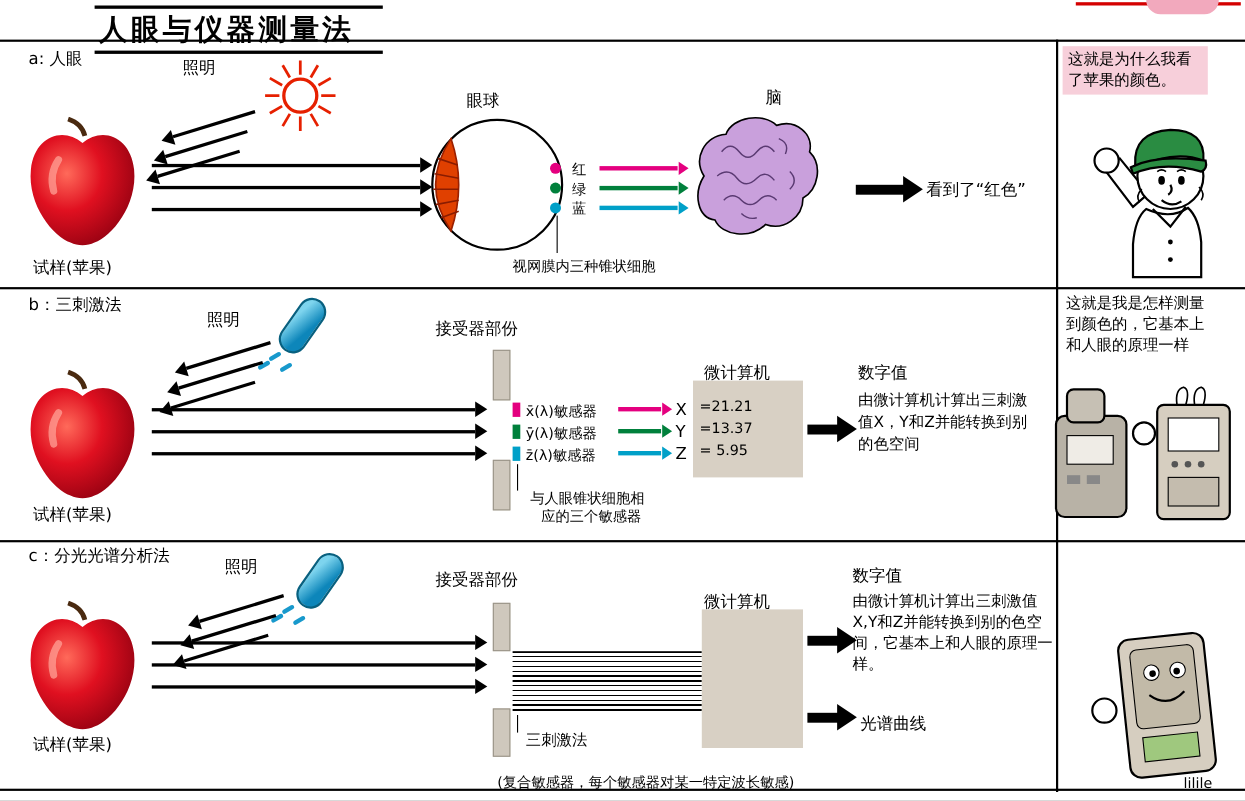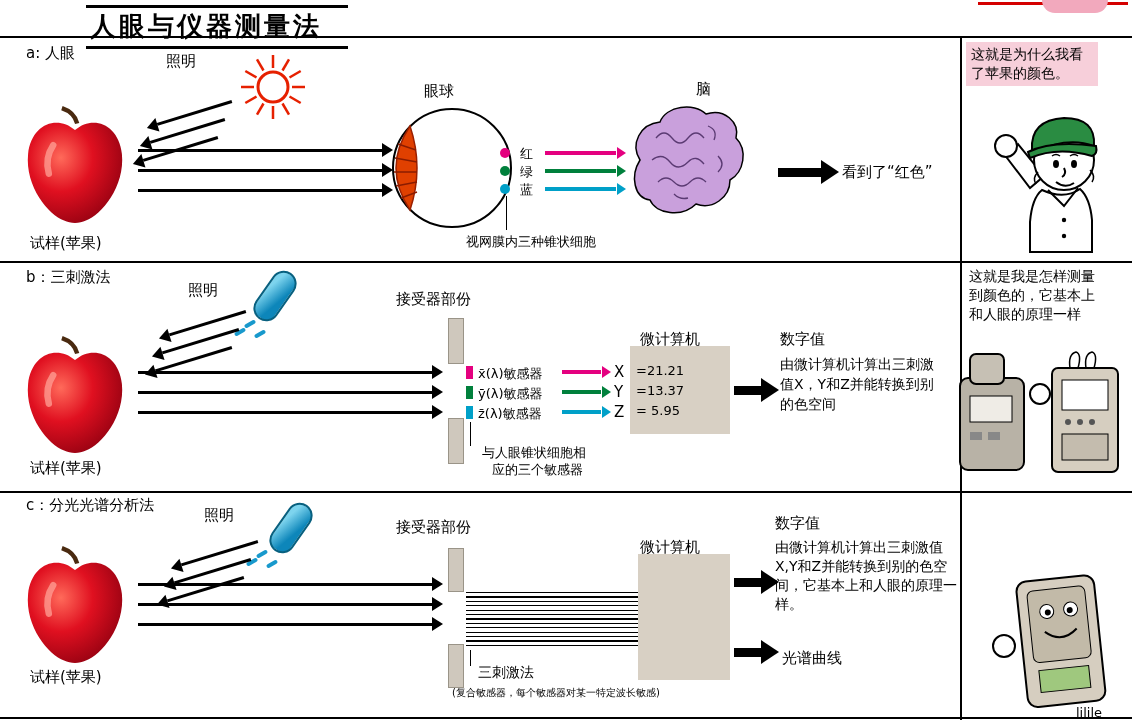--- a/index.html
+++ b/index.html
@@ -327,21 +327,21 @@
   <div class="lbl" style="left:775px;top:514px">数字值</div>
   <div class="txt" style="left:775px;top:538px;width:188px;line-height:19px">由微计算机计算出三刺激值X,Y和Z并能转换到别的色空间，它基本上和人眼的原理一样。</div>
   <div class="arrow thick" style="left:734px;top:652px;width:42px">
       <i class="s"></i>
       <i class="h"></i>
     </div>
   <div class="lbl" style="left:782px;top:649px">光谱曲线</div>
 
   <div class="vline" style="left:470px;top:650px;height:16px;width:1px"></div>
   <div class="lbl" style="left:478px;top:664px;font-size:14px">三刺激法</div>
-  <div class="small" style="left:452px;top:686px;font-size:10px">(复合敏感器，每个敏感器对某一特定波长敏感)</div>
+  <div class="small" style="left:452px;top:702px;font-size:13px">(复合敏感器，每个敏感器对某一特定波长敏感)</div>
 
   <svg class="abs" style="left:988px;top:572px" width="140" height="140" viewBox="0 0 140 140">
     <circle cx="16" cy="74" r="11" fill="#fff" stroke="#000" stroke-width="2"></circle>
     <g transform="rotate(-6 75 70)">
       <rect x="34" y="6" width="78" height="126" rx="10" fill="#d6cec0" stroke="#000" stroke-width="2"></rect>
       <rect x="44" y="16" width="58" height="72" rx="6" fill="#c2baa8" stroke="#000"></rect>
       <circle cx="62" cy="38" r="7" fill="#fff" stroke="#000"></circle>
         <circle cx="86" cy="38" r="7" fill="#fff" stroke="#000"></circle>
       <circle cx="63" cy="39" r="3"></circle>
         <circle cx="85" cy="39" r="3"></circle>

